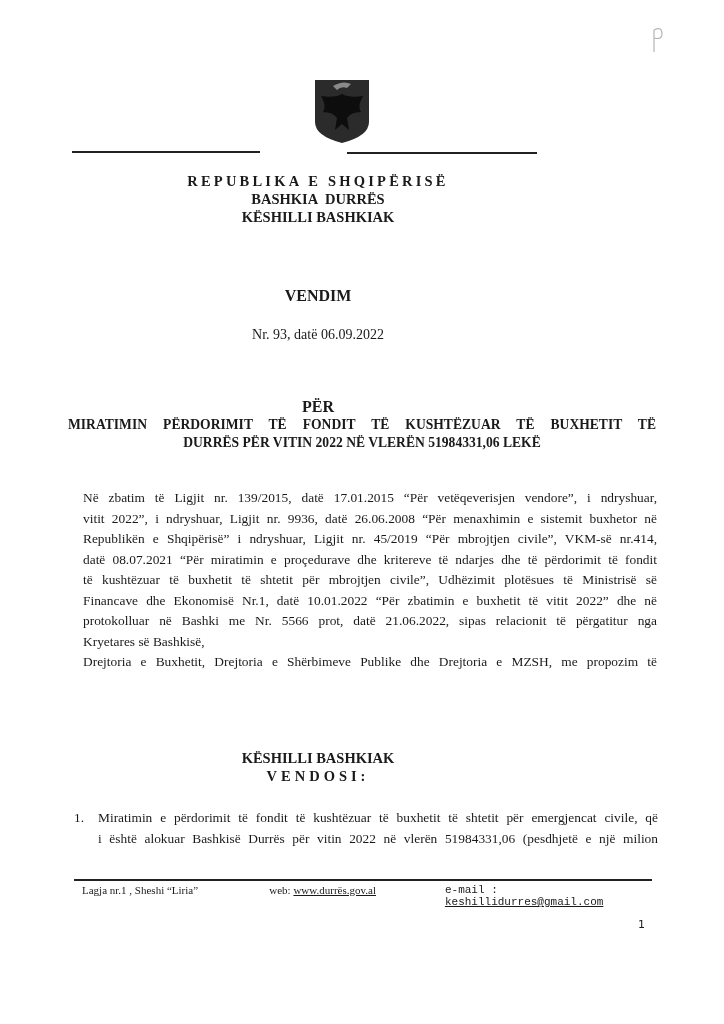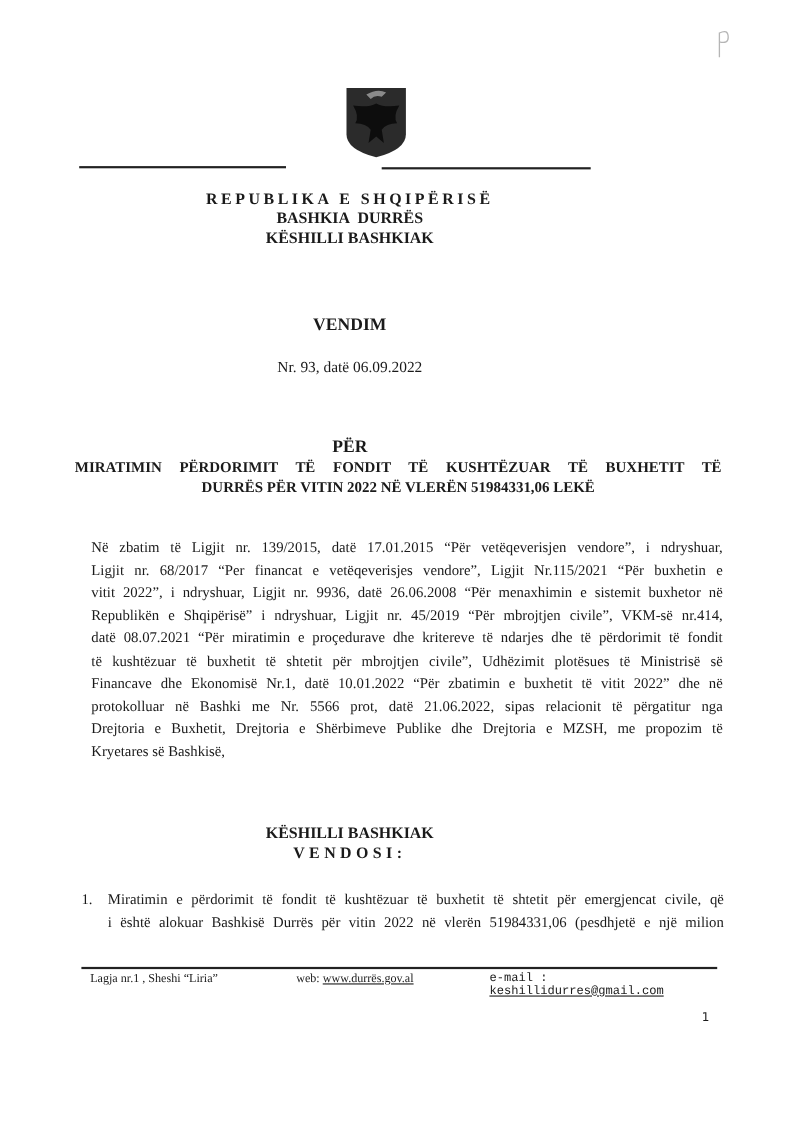--- a/index.html
+++ b/index.html
@@ -52,29 +52,28 @@
 <div class="abs center sub" style="top:327px;">Nr. 93, datë 06.09.2022</div>
 
 <div class="abs center title" style="top:398px;">PËR</div>
 <div class="abs subject" style="top:416px;">
   <div class="l1">MIRATIMIN PËRDORIMIT TË FONDIT TË KUSHTËZUAR TË BUXHETIT TË</div>
   <div class="l3">DURRËS PËR VITIN 2022 NË VLERËN 51984331,06 LEKË</div>
 </div>
 
 <div class="abs body-p" style="top:488px;">
   <span class="line">Në zbatim të Ligjit nr. 139/2015, datë 17.01.2015 “Për vetëqeverisjen vendore”, i ndryshuar,</span>
-  <span class="line">Ligjit nr. 68/2017 “Per financat e vetëqeverisjes vendore”, Ligjit Nr.115/2021 “Për buxhetin e</span>
   <span class="line">vitit 2022”, i ndryshuar, Ligjit nr. 9936, datë 26.06.2008 “Për menaxhimin e sistemit buxhetor në</span>
   <span class="line">Republikën e Shqipërisë” i ndryshuar, Ligjit nr. 45/2019 “Për mbrojtjen civile”, VKM-së nr.414,</span>
   <span class="line">datë 08.07.2021 “Për miratimin e proçedurave dhe kritereve të ndarjes dhe të përdorimit të fondit</span>
   <span class="line">të kushtëzuar të buxhetit të shtetit për mbrojtjen civile”, Udhëzimit plotësues të Ministrisë së</span>
   <span class="line">Financave dhe Ekonomisë Nr.1, datë 10.01.2022 “Për zbatimin e buxhetit të vitit 2022” dhe në</span>
   <span class="line">protokolluar në Bashki me Nr. 5566 prot, datë 21.06.2022, sipas relacionit të përgatitur nga</span>
+  <span class="line last">Kryetares së Bashkisë,</span>
   <span class="line">Drejtoria e Buxhetit, Drejtoria e Shërbimeve Publike dhe Drejtoria e MZSH, me propozim të</span>
-  <span class="line last">Kryetares së Bashkisë,</span>
 </div>
 
 <div class="abs center title" style="top:750px; font-size:14.5px;">KËSHILLI BASHKIAK</div>
 <div class="abs center title spaced" style="top:768px; font-size:14.5px; letter-spacing:4px;">VENDOSI:</div>
 
 <div class="abs list-item" style="top:808px;">
   <span class="num">1.</span>
   <div class="txt">
     <span>Miratimin e përdorimit të fondit të kushtëzuar të buxhetit të shtetit për emergjencat civile, që</span>
     <span>i është alokuar Bashkisë Durrës për vitin 2022 në vlerën 51984331,06 (pesdhjetë e një milion</span>

